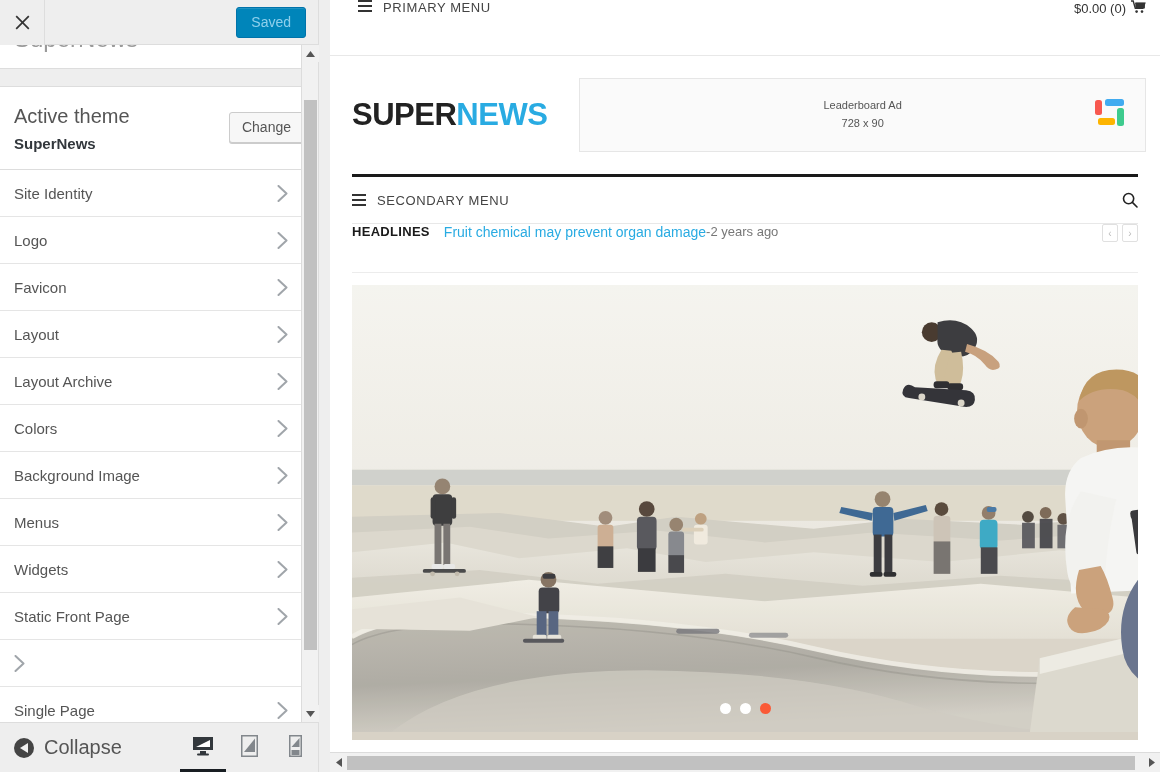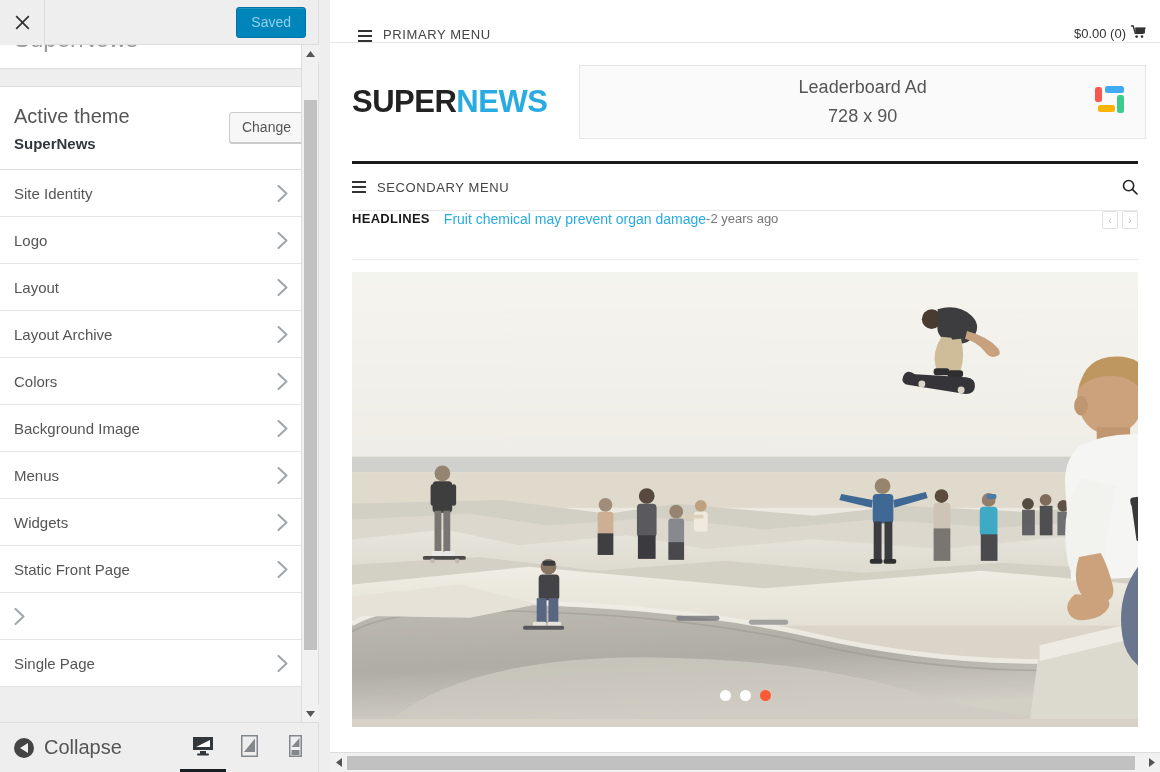--- a/index.html
+++ b/index.html
@@ -188,22 +188,22 @@
   #preview {
     position: relative;
     flex: 1;
     height: 772px;
     background: #ffffff;
     overflow: hidden;
   }
   .pv-inner { width: 100%; height: 760px; background: #fff; overflow: hidden; }
 
   .pv-primarybar {
-    height: 43px;
-    display: flex; align-items: flex-end;
+    height: 56px;
+    display: flex; align-items: flex-start;
     padding: 0 14px 0 28px;
     border-bottom: 1px solid #e8e8e8;
   }
   .pv-hamburger { display: inline-flex; flex-direction: column; gap: 3px; margin-right: 11px; }
   .pv-hamburger i { display: block; width: 14px; height: 2px; background: #333; }
   .pv-menu-label {
     font-size: 13px; color: #444; letter-spacing: .6px;
     font-weight: 400;
   }
   .pv-grow { flex: 1; }
@@ -221,21 +221,21 @@
   .pv-logo .s1 { color: #222; }
   .pv-logo .s2 { color: #29abe2; }
   .pv-ad {
     flex: 1;
     height: 74px;
     border: 1px solid #e6e6e6;
     background: #fafafa;
     display: flex; align-items: center; justify-content: center;
     position: relative;
   }
-  .pv-ad-text { text-align: center; font-size: 18px; color: #555; line-height: 1.6; }
+  .pv-ad-text { text-align: center; font-size: 11px; color: #555; line-height: 1.6; }
   .pv-ad-logo { position: absolute; right: 18px; top: 50%; transform: translateY(-50%); }
 
   .pv-rule { height: 3px; background: #1a1a1a; margin: 0 22px; }
 
   .pv-secbar {
     height: 47px;
     margin: 0 22px;
     display: flex; align-items: center;
     border-bottom: 1px solid #e8e8e8;
   }
@@ -337,20 +337,28 @@
           <div class="cz-section">
             <span class="cz-section-label">Site Identity</span>
             <span class="cz-chevron">
               <svg width="11" height="17" viewBox="0 0 11 17">
                   <path d="M1.5 1 L9.5 8.5 L1.5 16" stroke="#a0a5aa" stroke-width="2" fill="none" stroke-linecap="round" stroke-linejoin="round"></path>
                 </svg>
             </span>
           </div>
           <div class="cz-section">
             <span class="cz-section-label">Logo</span>
+            <span class="cz-chevron">
+              <svg width="11" height="17" viewBox="0 0 11 17">
+                  <path d="M1.5 1 L9.5 8.5 L1.5 16" stroke="#a0a5aa" stroke-width="2" fill="none" stroke-linecap="round" stroke-linejoin="round"></path>
+                </svg>
+            </span>
+          </div>
+          <div class="cz-section">
+            <span class="cz-section-label">Favicon</span>
             <span class="cz-chevron">
               <svg width="11" height="17" viewBox="0 0 11 17">
                   <path d="M1.5 1 L9.5 8.5 L1.5 16" stroke="#a0a5aa" stroke-width="2" fill="none" stroke-linecap="round" stroke-linejoin="round"></path>
                 </svg>
             </span>
           </div>
           <div class="cz-section">
             <span class="cz-section-label">Layout</span>
             <span class="cz-chevron">
               <svg width="11" height="17" viewBox="0 0 11 17">

